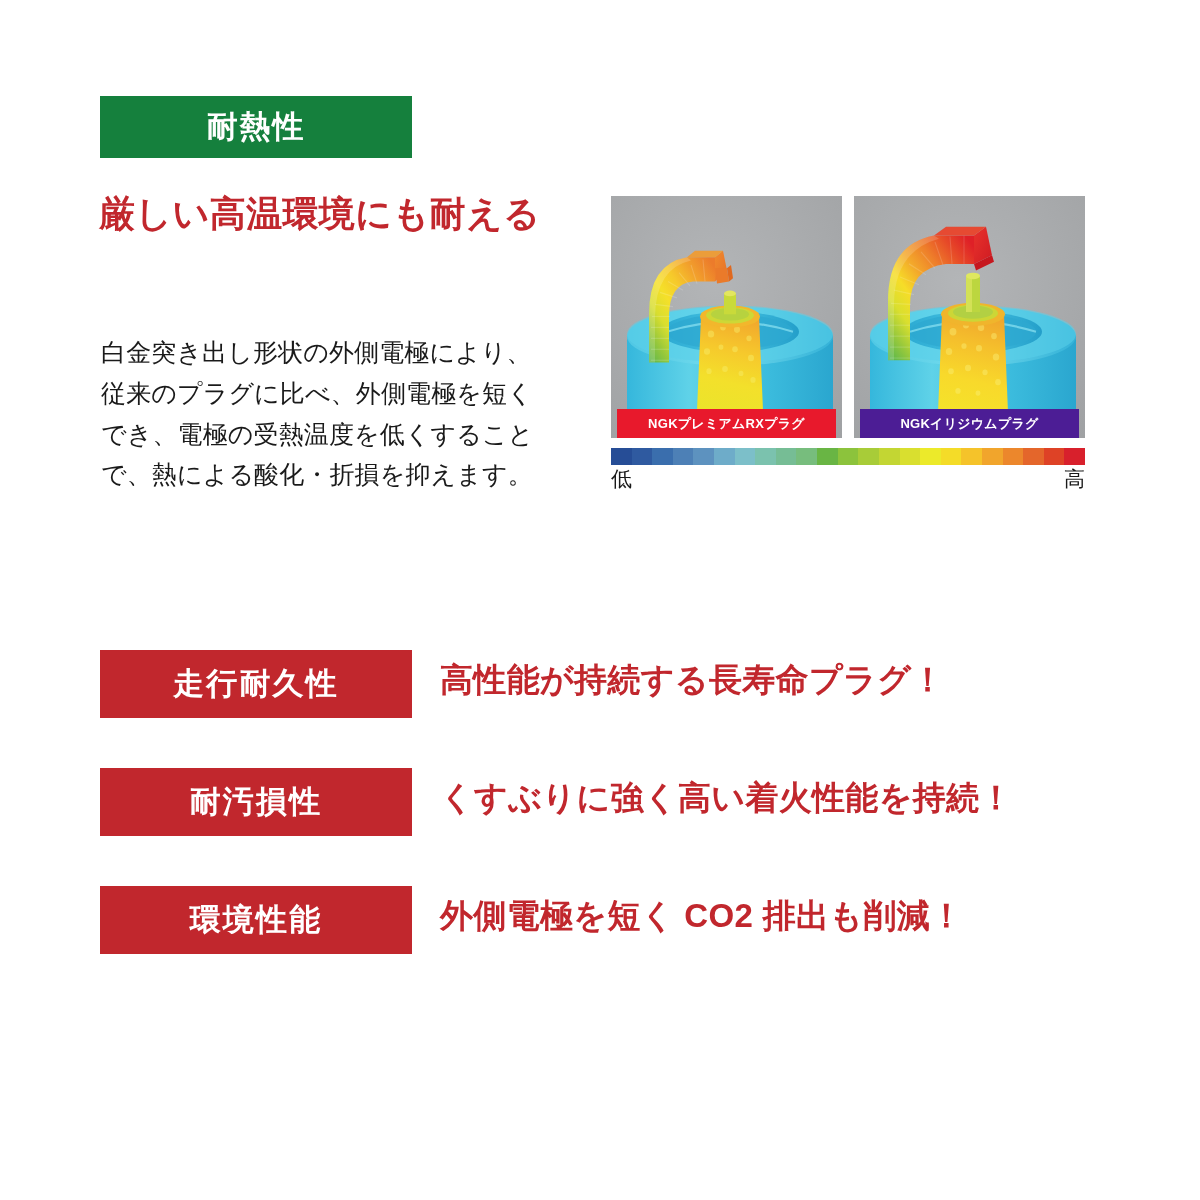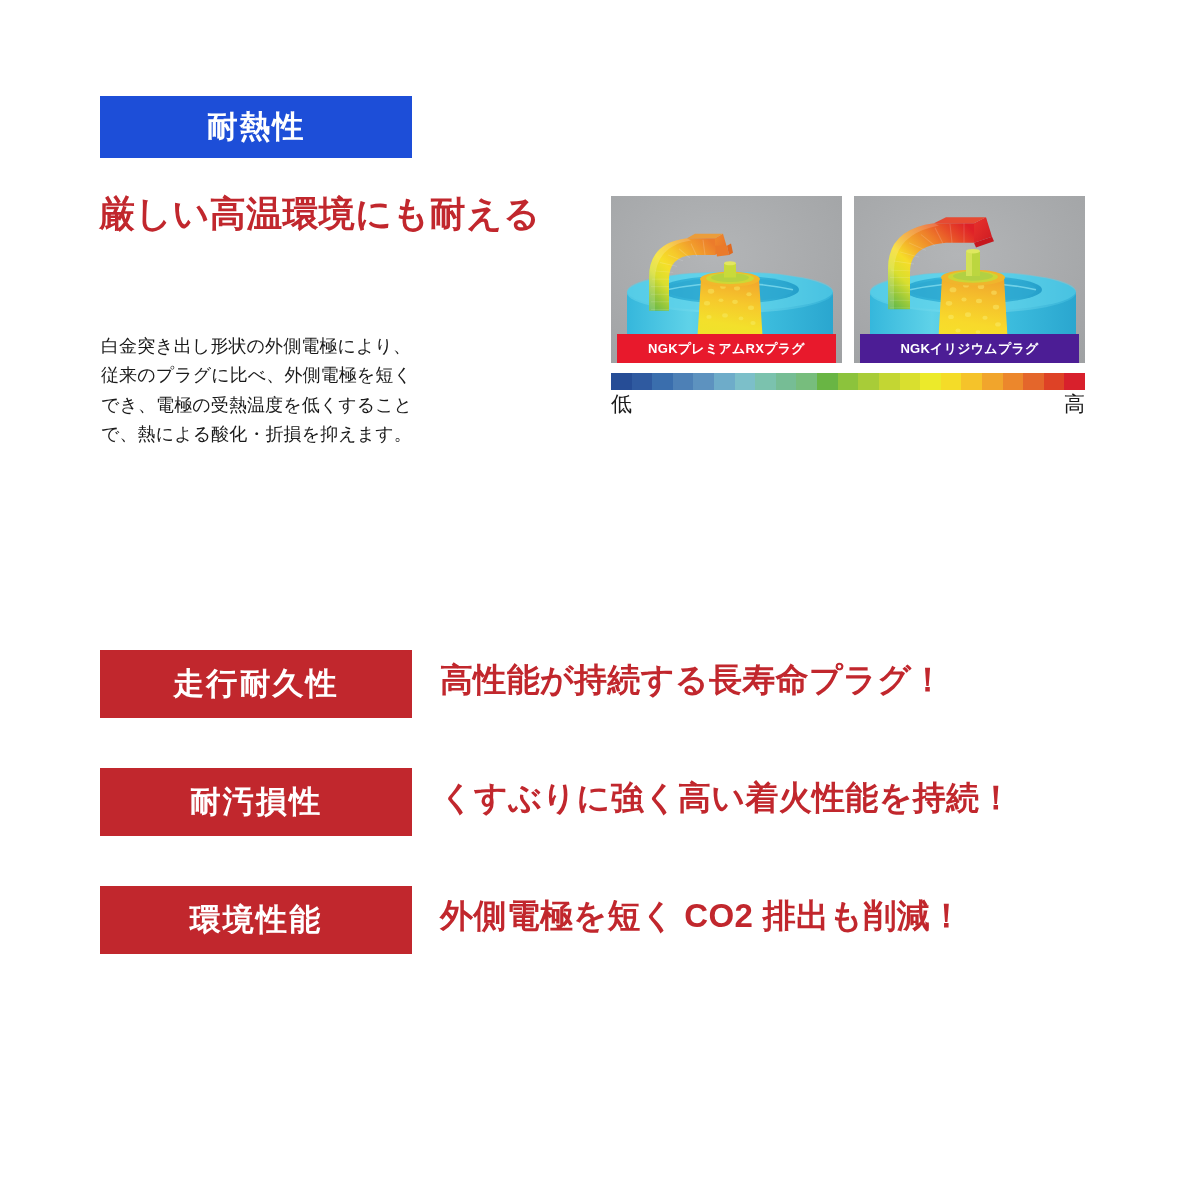--- a/index.html
+++ b/index.html
@@ -12,21 +12,21 @@
     height: 1200px;
     position: relative;
     font-family: "Liberation Sans", "DejaVu Sans", sans-serif;
     overflow: hidden;
     -webkit-font-smoothing: antialiased;
   }
 
   
   .badge {
     position: absolute;
-    background: #1d4ed8;
+    background: #15803d;
     color: #ffffff;
     display: flex;
     align-items: center;
     justify-content: center;
     font-weight: 700;
     letter-spacing: 0.06em;
     box-sizing: border-box;
   }
 
   
@@ -46,21 +46,21 @@
     font-weight: 700;
     line-height: 1.42;
     color: #c1272d;
     letter-spacing: 0.01em;
   }
   #body-heat {
     position: absolute;
     left: 101px;
     top: 332px;
     width: 492px;
-    font-size: 18px;
+    font-size: 25px;
     line-height: 1.63;
     color: #1a1a1a;
     letter-spacing: 0.005em;
   }
 
   
   #fem-block {
     position: absolute;
     left: 611px;
     top: 196px;
@@ -73,21 +73,21 @@
     line-height: 1;
     letter-spacing: 0.01em;
   }
   .fem-panels {
     display: flex;
     gap: 12px;
   }
   .fem-panel {
     position: relative;
     width: 231px;
-    height: 167px;
+    height: 242px;
     background: #a9abad;
     overflow: hidden;
     flex: 0 0 auto;
   }
   .fem-panel svg { display: block; width: 100%; height: 100%; }
   .fem-caption {
     position: absolute;
     left: 6px;
     right: 6px;
     bottom: 0;

